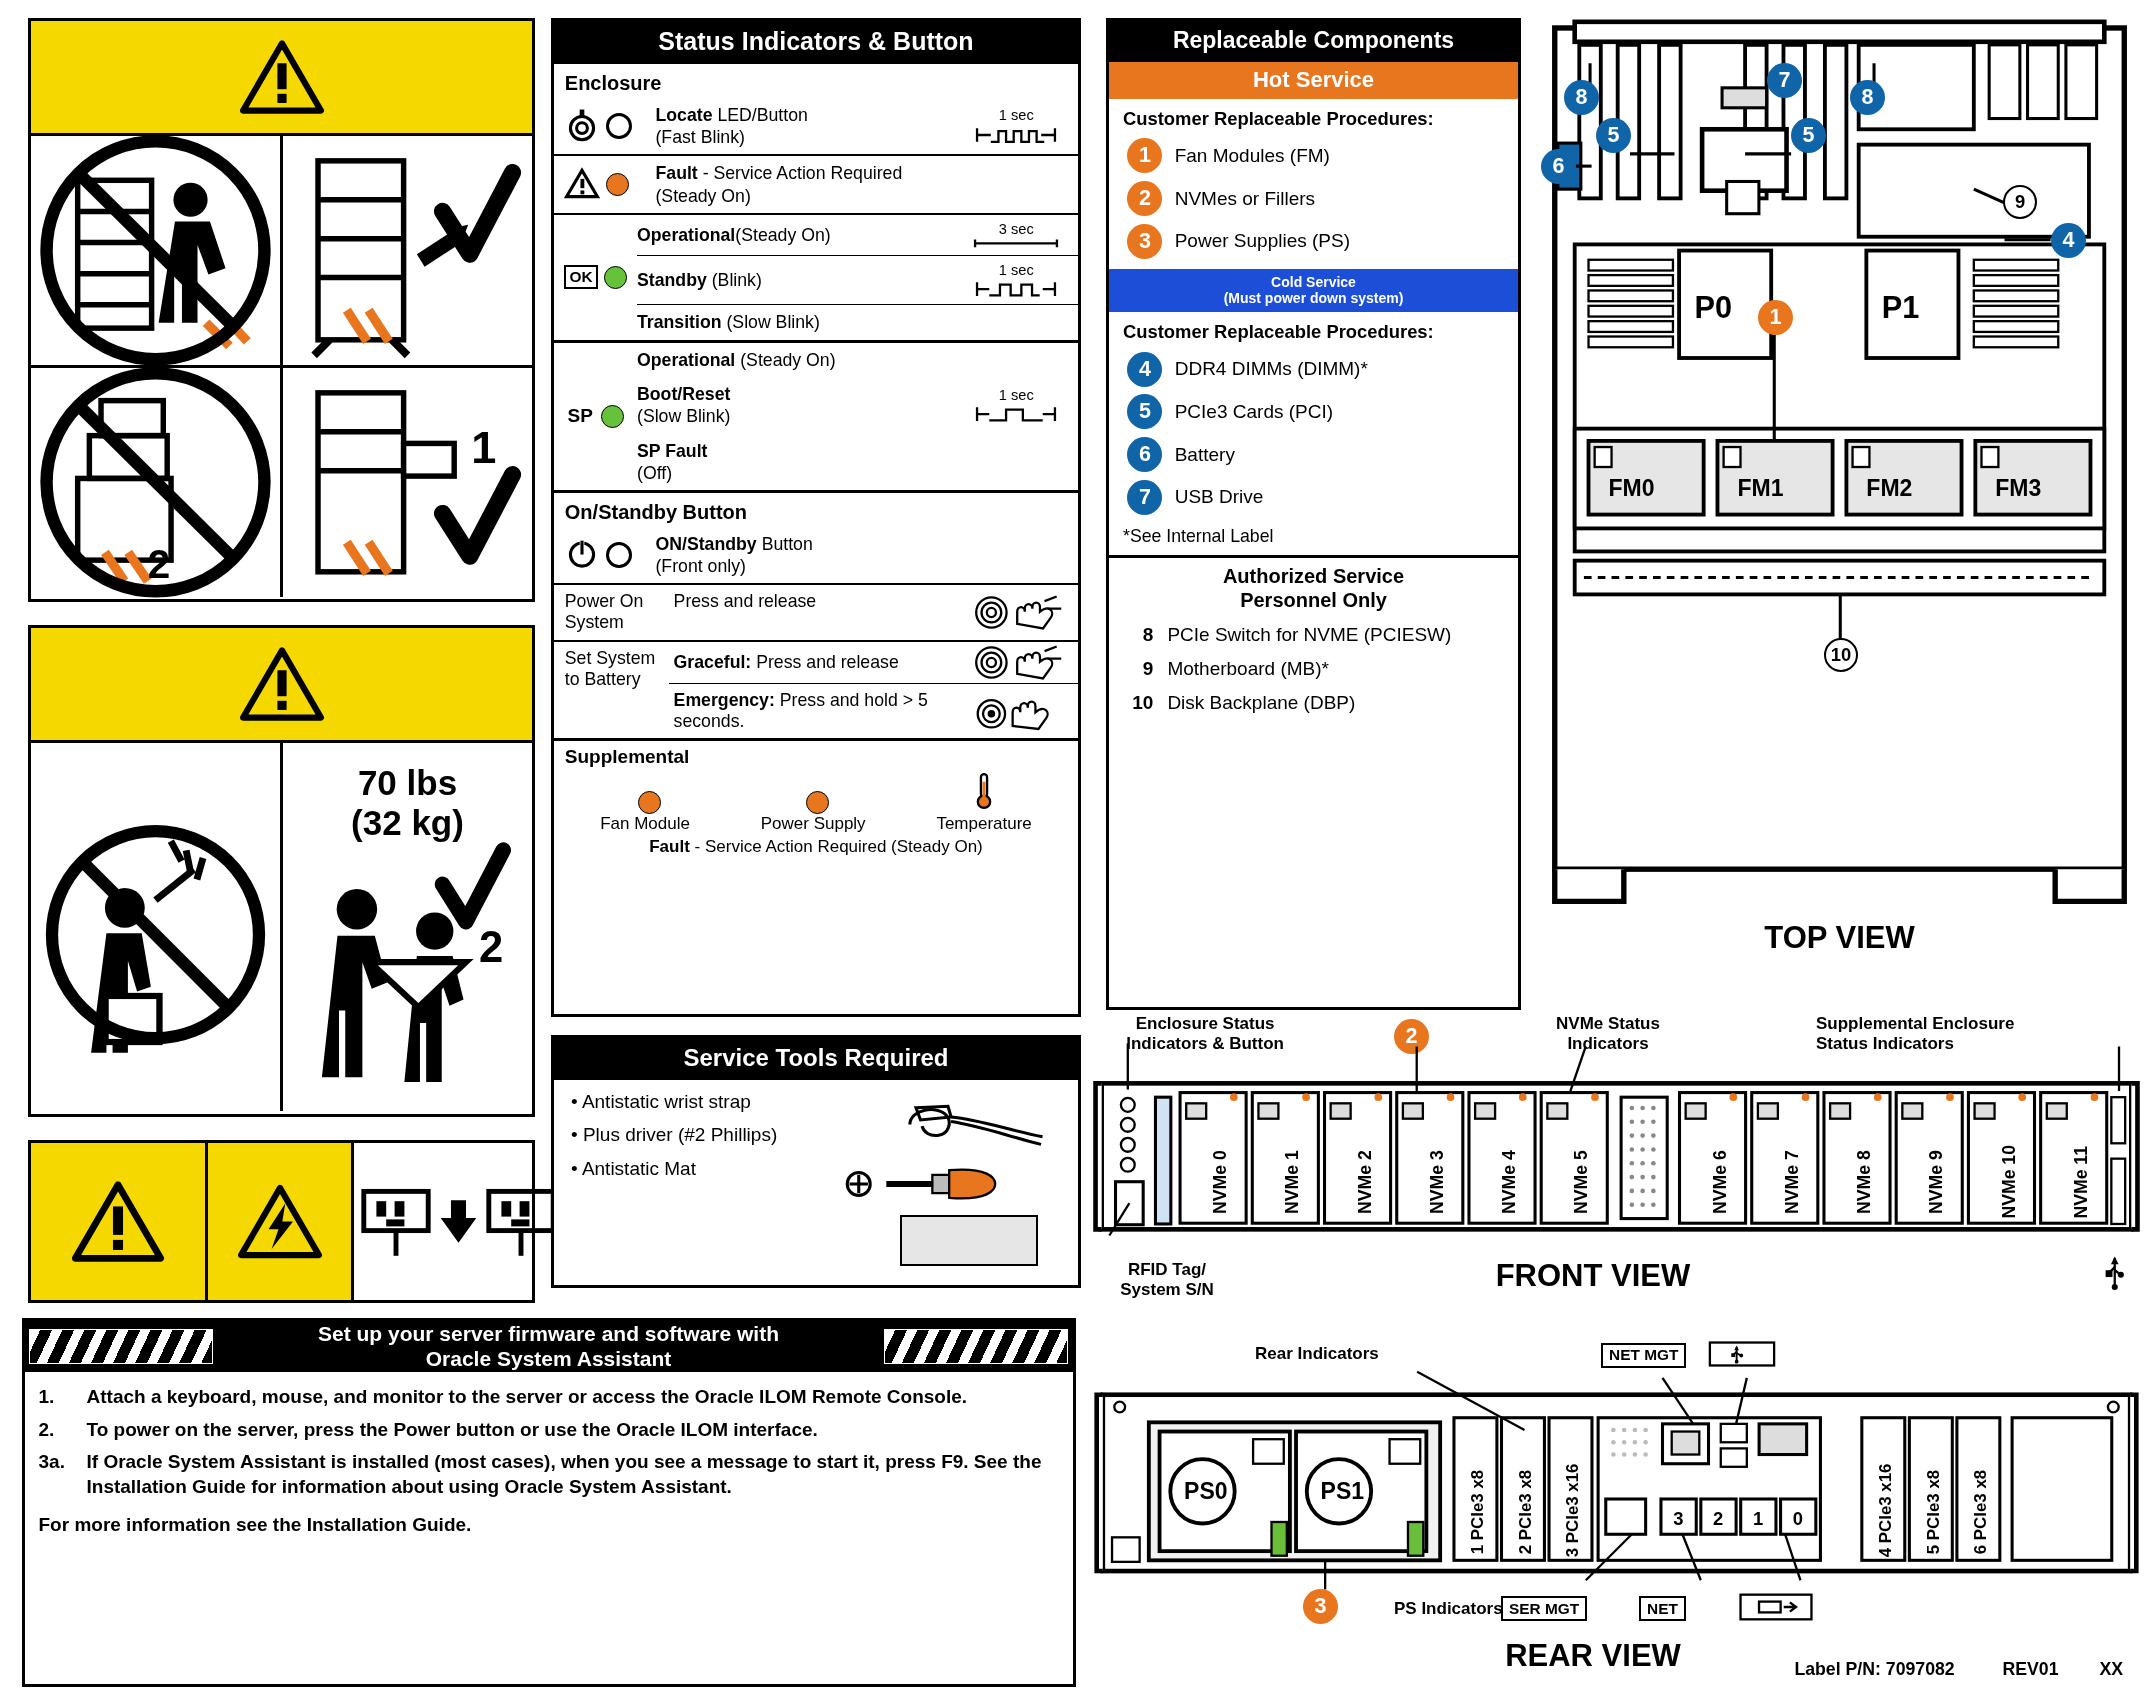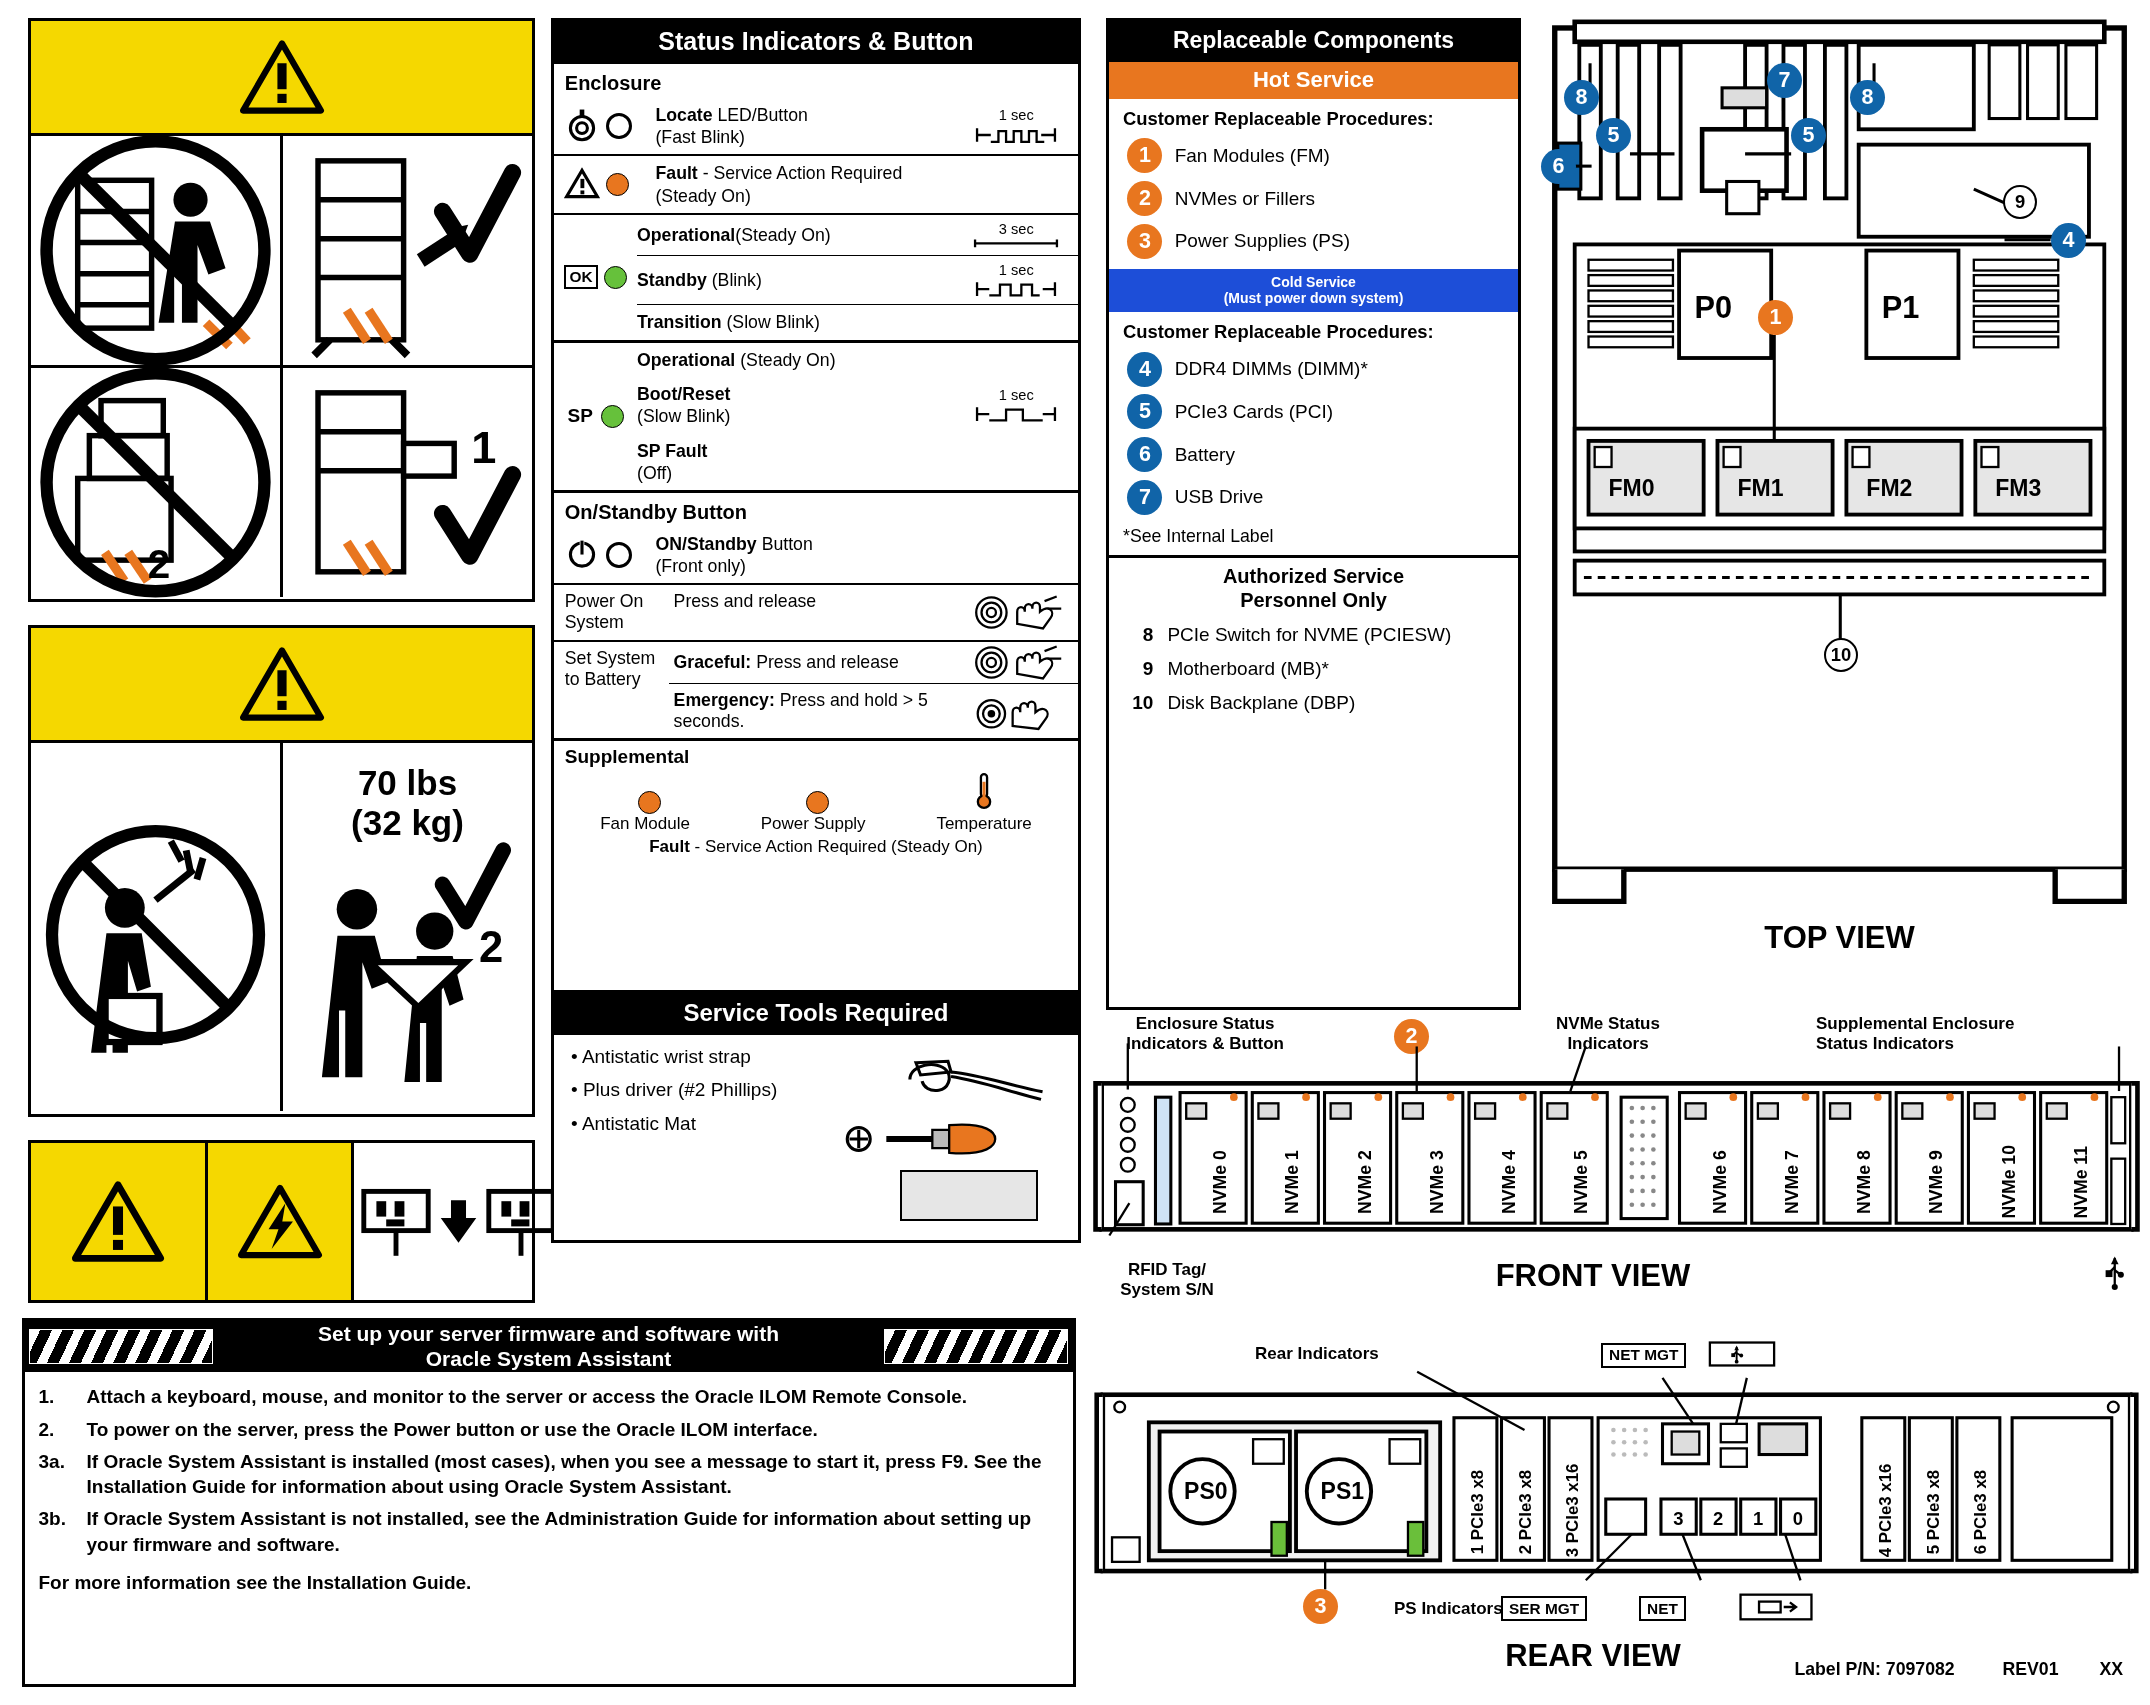--- a/index.html
+++ b/index.html
@@ -93,21 +93,21 @@
   .press-row { display:flex; align-items:stretch; border-top:2.3px solid #000; }
   .press-lbl { width:115px; font-weight:normal; font-size:17.7px; padding:6.1px 0 6.1px 10.8px; line-height:1.2;}
   .press-txt { flex:1; font-size:17.7px; padding:6.1px 4.6px; line-height:1.2;}
   .press-ico { width:115px; display:flex;align-items:center;justify-content:center;}
   .supp { padding:4.6px 10.8px 7.7px 10.8px; }
   .supp-ico-row { display:flex; align-items:flex-end; justify-content:space-around; padding:3.1px 0 0 0;}
   .supp-lbl-row { display:flex; justify-content:space-around; font-weight:normal; font-size:17px;}
   .supp-foot { text-align:center; font-size:17px; padding-top:3.1px;}
 
   
-  #tools { left:551px; top:990px; width:530px; height:253px; }
+  #tools { left:551px; top:1035px; width:530px; height:253px; }
   #tools .hdr-black { font-size:24px; }
   .tool-item { font-size:19px; padding:10.8px 0 0 17px; line-height:1.2;}
 
   
   #repl { left:1106px; top:18.4px; width:415px; height:992px; }
   #repl .hdr-black { font-size:23px; }
   .band-orange { background:#e8761f; color:#fff; font-weight:bold; text-align:center; font-size:22px; padding:4.6px 0 6.1px;}
   .band-blue { background:#1d4ed8; color:#fff; font-weight:bold; text-align:center; font-size:14px; padding:4.6px 0 6.1px; line-height:1.15;}
   .proc-lbl { font-weight:bold; font-size:18.4px; padding:9.2px 0 4.6px 14px;}
   .proc-row { display:flex; align-items:center; gap:12.3px; padding:3.8px 0 3.8px 18.4px; font-size:19px;}
@@ -328,24 +328,20 @@
         <span class="setup-num">1.</span>
         <span class="setup-txt">Attach a keyboard, mouse, and monitor to the server or access the Oracle ILOM Remote Console.</span>
       </div>
       <div class="setup-item">
         <span class="setup-num">2.</span>
         <span class="setup-txt">To power on the server, press the Power button or use the Oracle ILOM interface.</span>
       </div>
       <div class="setup-item">
         <span class="setup-num">3a.</span>
         <span class="setup-txt">If Oracle System Assistant is installed (most cases), when you  see a message to start it, press F9. See the Installation Guide for information about using Oracle System Assistant.</span>
-      </div>
-      <div class="setup-item">
-        <span class="setup-num">3b.</span>
-        <span class="setup-txt">If Oracle System Assistant is not installed, see the Administration Guide for information about setting up your firmware and software.</span>
       </div>
     </div>
     <div class="setup-final">For more information see the Installation Guide.</div>
   </div>
 
   <div class="panel" id="status">
     <div class="hdr-black">Status Indicators &amp; Button</div>
 
     <div class="sec-title">Enclosure</div>
 

